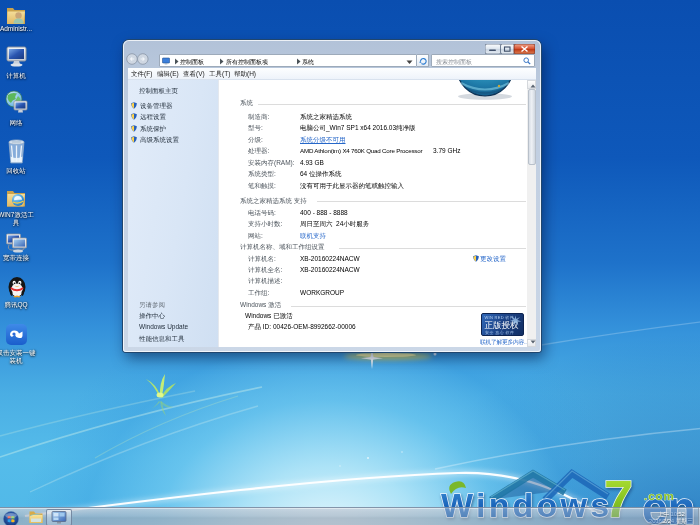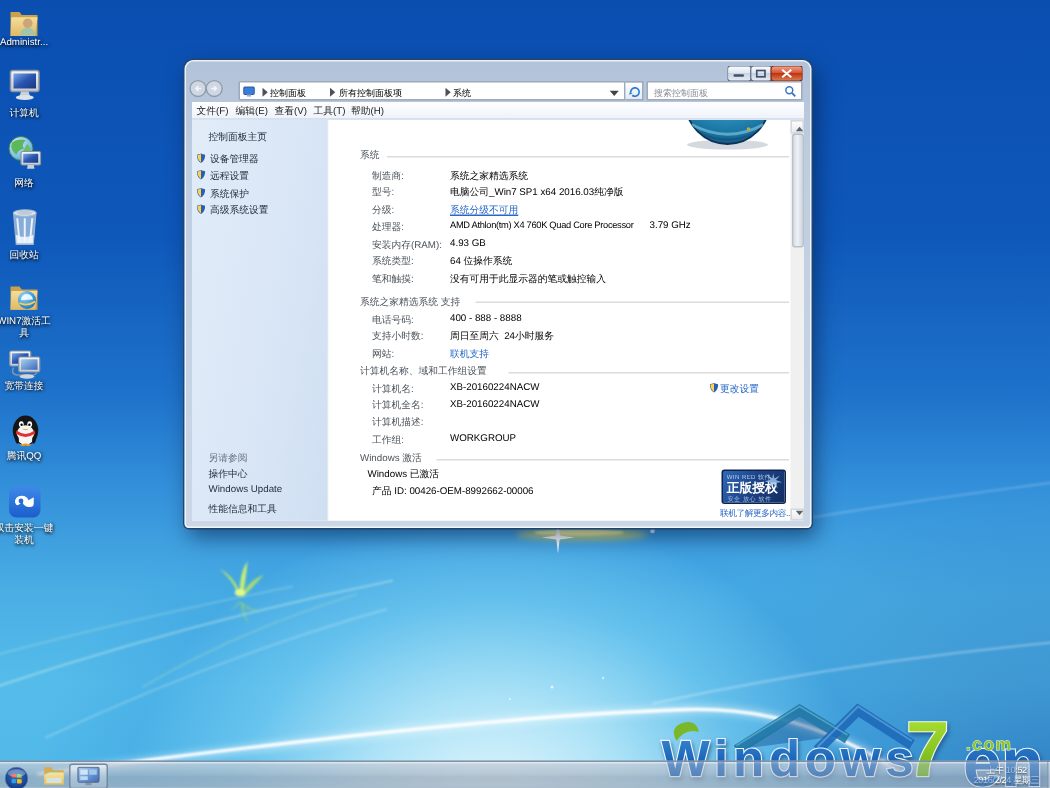--- a/index.html
+++ b/index.html
@@ -384,21 +384,21 @@
    <div class="val" style="left:81px;top:186px">XB-20160224NACW</div>
    <div class="lab" style="left:29px;top:197.3px">计算机描述:</div>
    <div class="lab" style="left:29px;top:208.7px">工作组:</div>
    <div class="val" style="left:81px;top:208.7px">WORKGROUP</div>
    <div class="hdr" style="left:21px;top:221px">Windows 激活</div>
    <div class="hline" style="left:72px;top:225.5px;width:235px"></div>
    <div class="val" style="left:26px;top:231.5px">Windows 已激活</div>
    <div class="val" style="left:29px;top:242.8px">产品 ID: 00426-OEM-8992662-00006</div>
    <div class="abs" style="left:261.5px;top:232.5px;width:43.5px;height:23px;background:linear-gradient(120deg,#3068b8 0%,#1d4488 45%,#122e62 100%);border:1px solid #0e2450;box-sizing:border-box;border-radius:2px">
      <div style="position:absolute;left:3px;top:1.5px;font-size:4px;color:#b8d2f0;white-space:nowrap;letter-spacing:.3px">WIN RED 软件</div>
-     <div style="position:absolute;left:3px;top:6.5px;font-size:8.5px;font-weight:bold;color:#fff;white-space:nowrap">正版授权</div>
+     <div style="position:absolute;left:3px;top:6.5px;font-size:8.5px;font-weight:normal;color:#fff;white-space:nowrap">正版授权</div>
      <div style="position:absolute;left:3.5px;top:16.5px;font-size:4px;color:#a8c4e8;white-space:nowrap;letter-spacing:.4px">安全 放心 软件</div>
      <svg style="position:absolute;right:1px;top:1px" width="13" height="11" viewBox="0 0 13 11">
             <path d="M6.5,0.5 L7.3,4 L11,2 L8.2,5 L12.5,6.5 L8,6.8 L9.5,10.5 L6.2,7.5 L3.5,10 L4.8,6.5 L0.5,6 L4.5,4.8 L2.5,1.5 L5.8,3.8 Z" fill="rgba(160,200,240,.8)"></path>
           </svg>
    </div>
    <div class="val lnk" style="left:261px;top:258px;font-size:5.8px;letter-spacing:-0.3px">联机了解更多内容...</div>
   </div>
   <div id="scroll">
    <div class="abs" style="left:0;top:0;width:9px;height:8.5px;background:linear-gradient(#fdfdfd,#e8eaed);border:1px solid #d5d8dc;box-sizing:border-box">
           <svg class="abs" style="left:1.5px;top:2.5px" width="6" height="4" viewBox="0 0 6 4">

